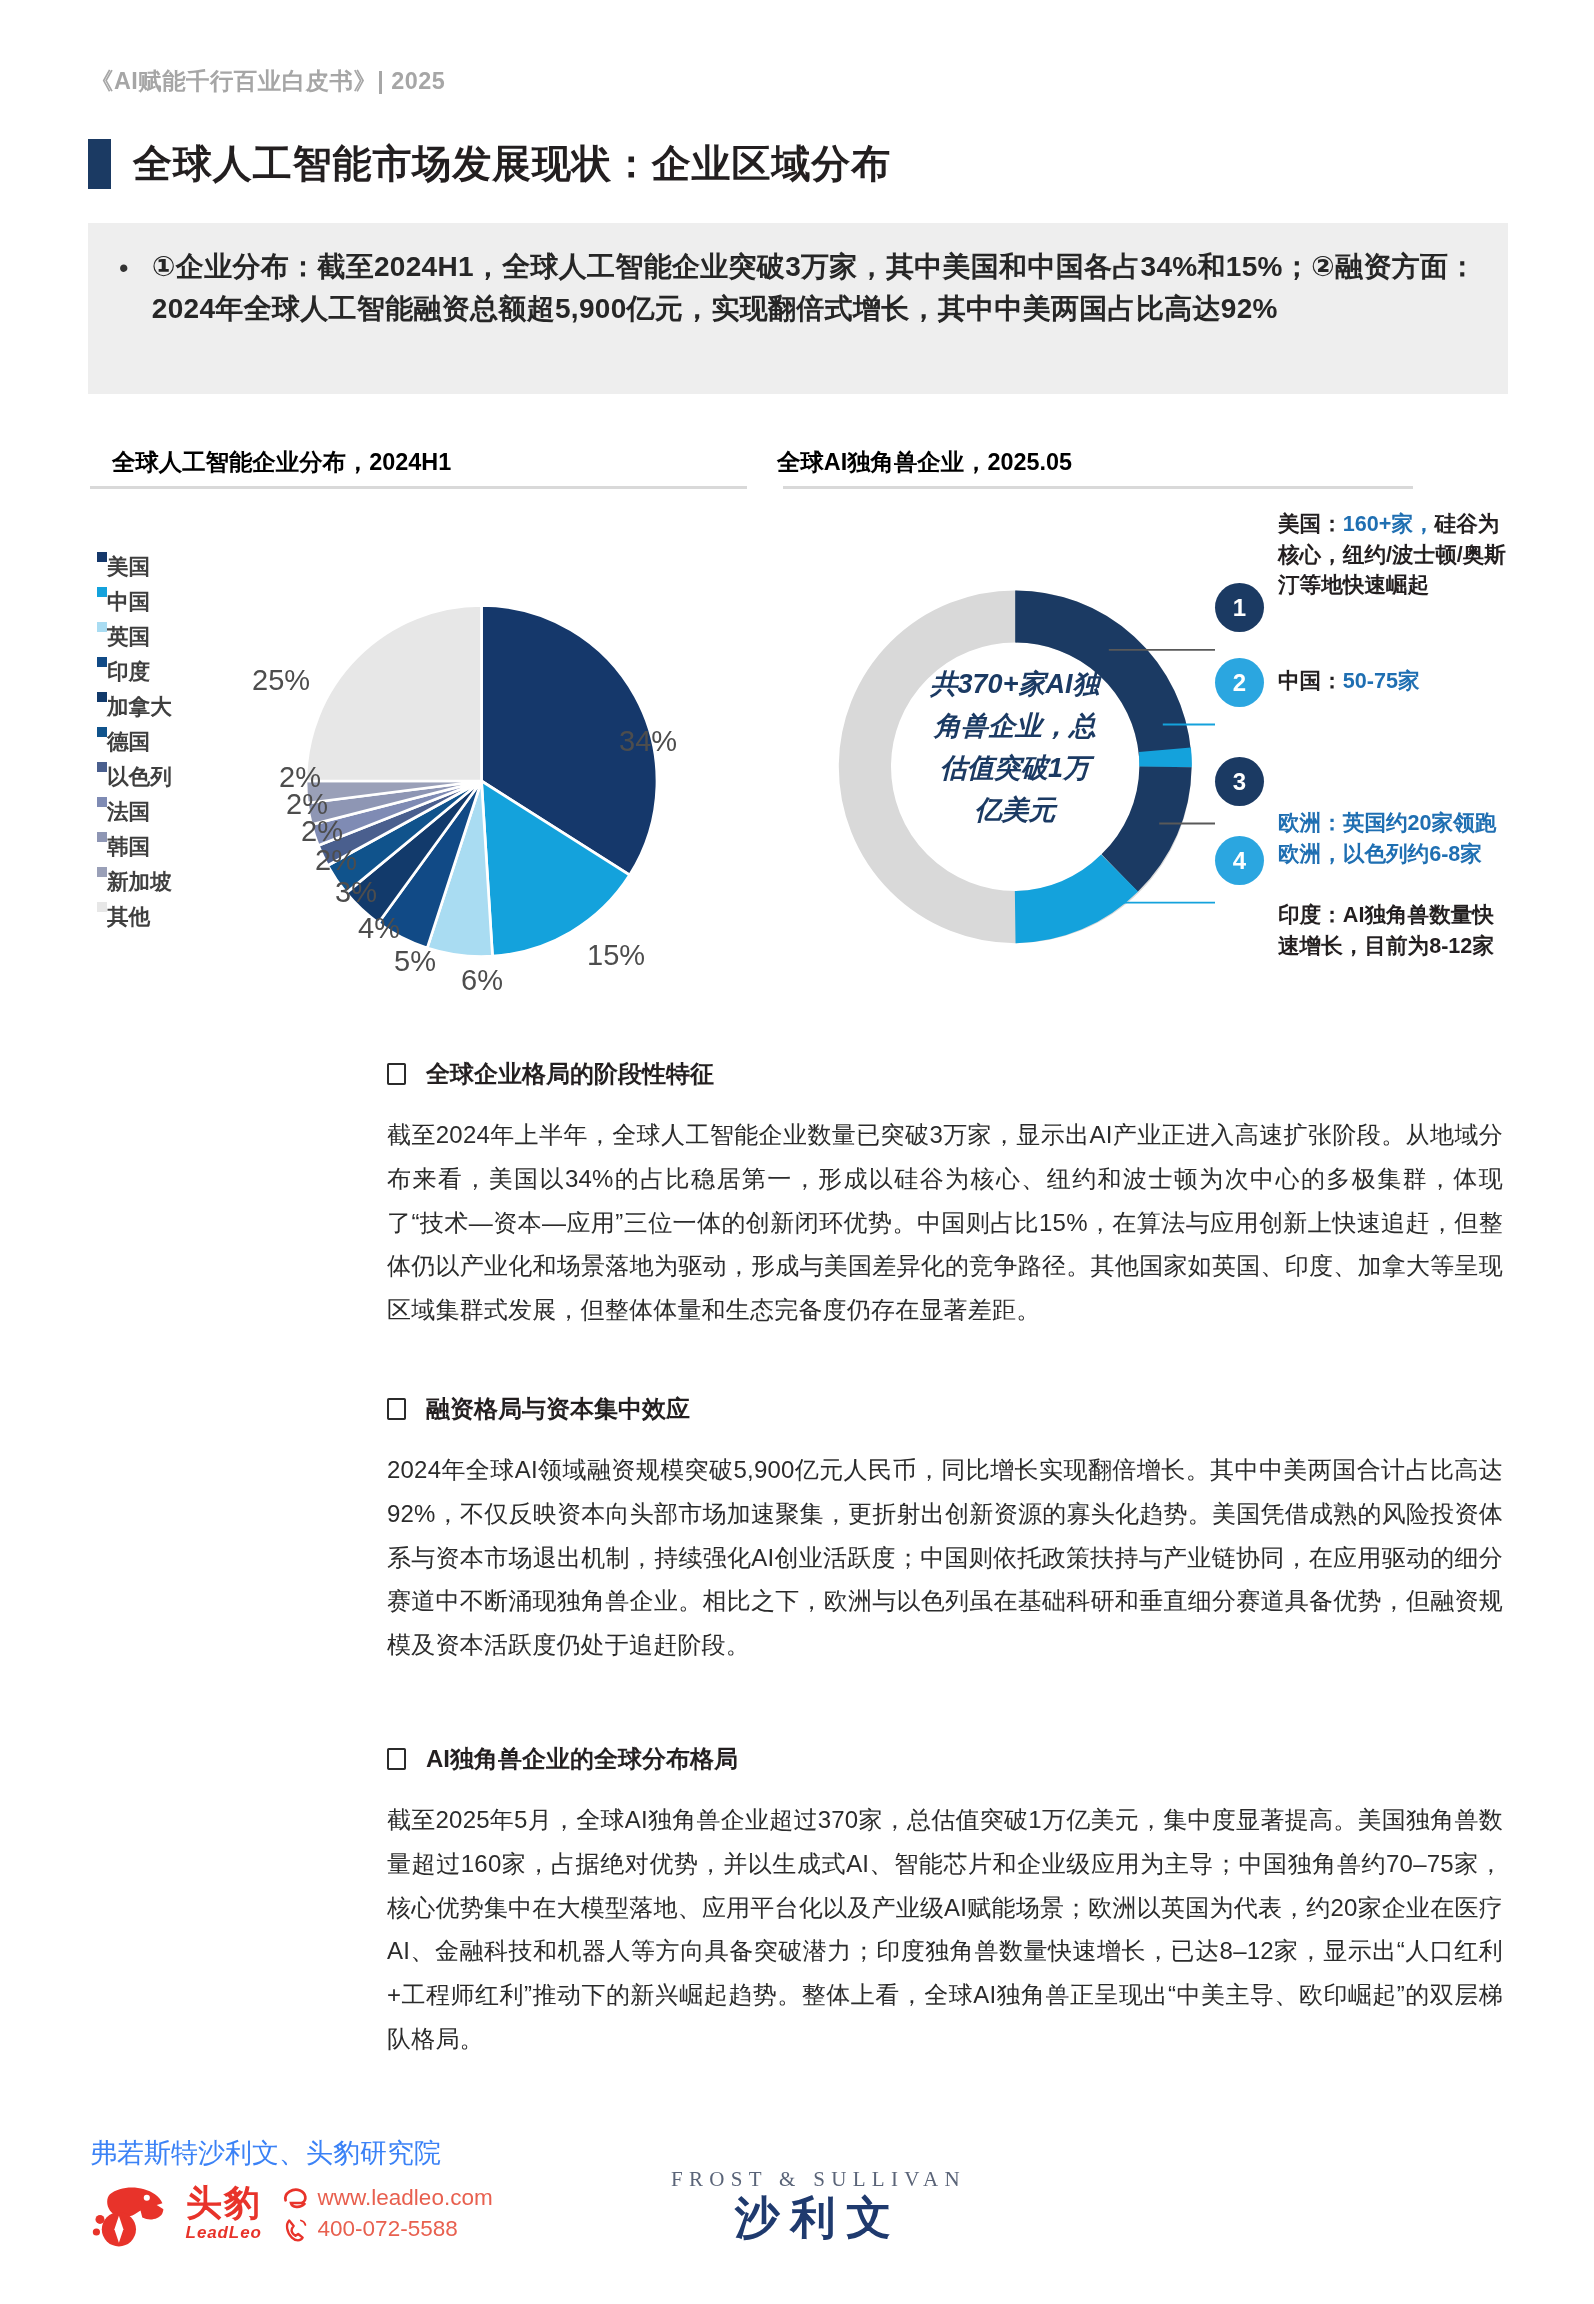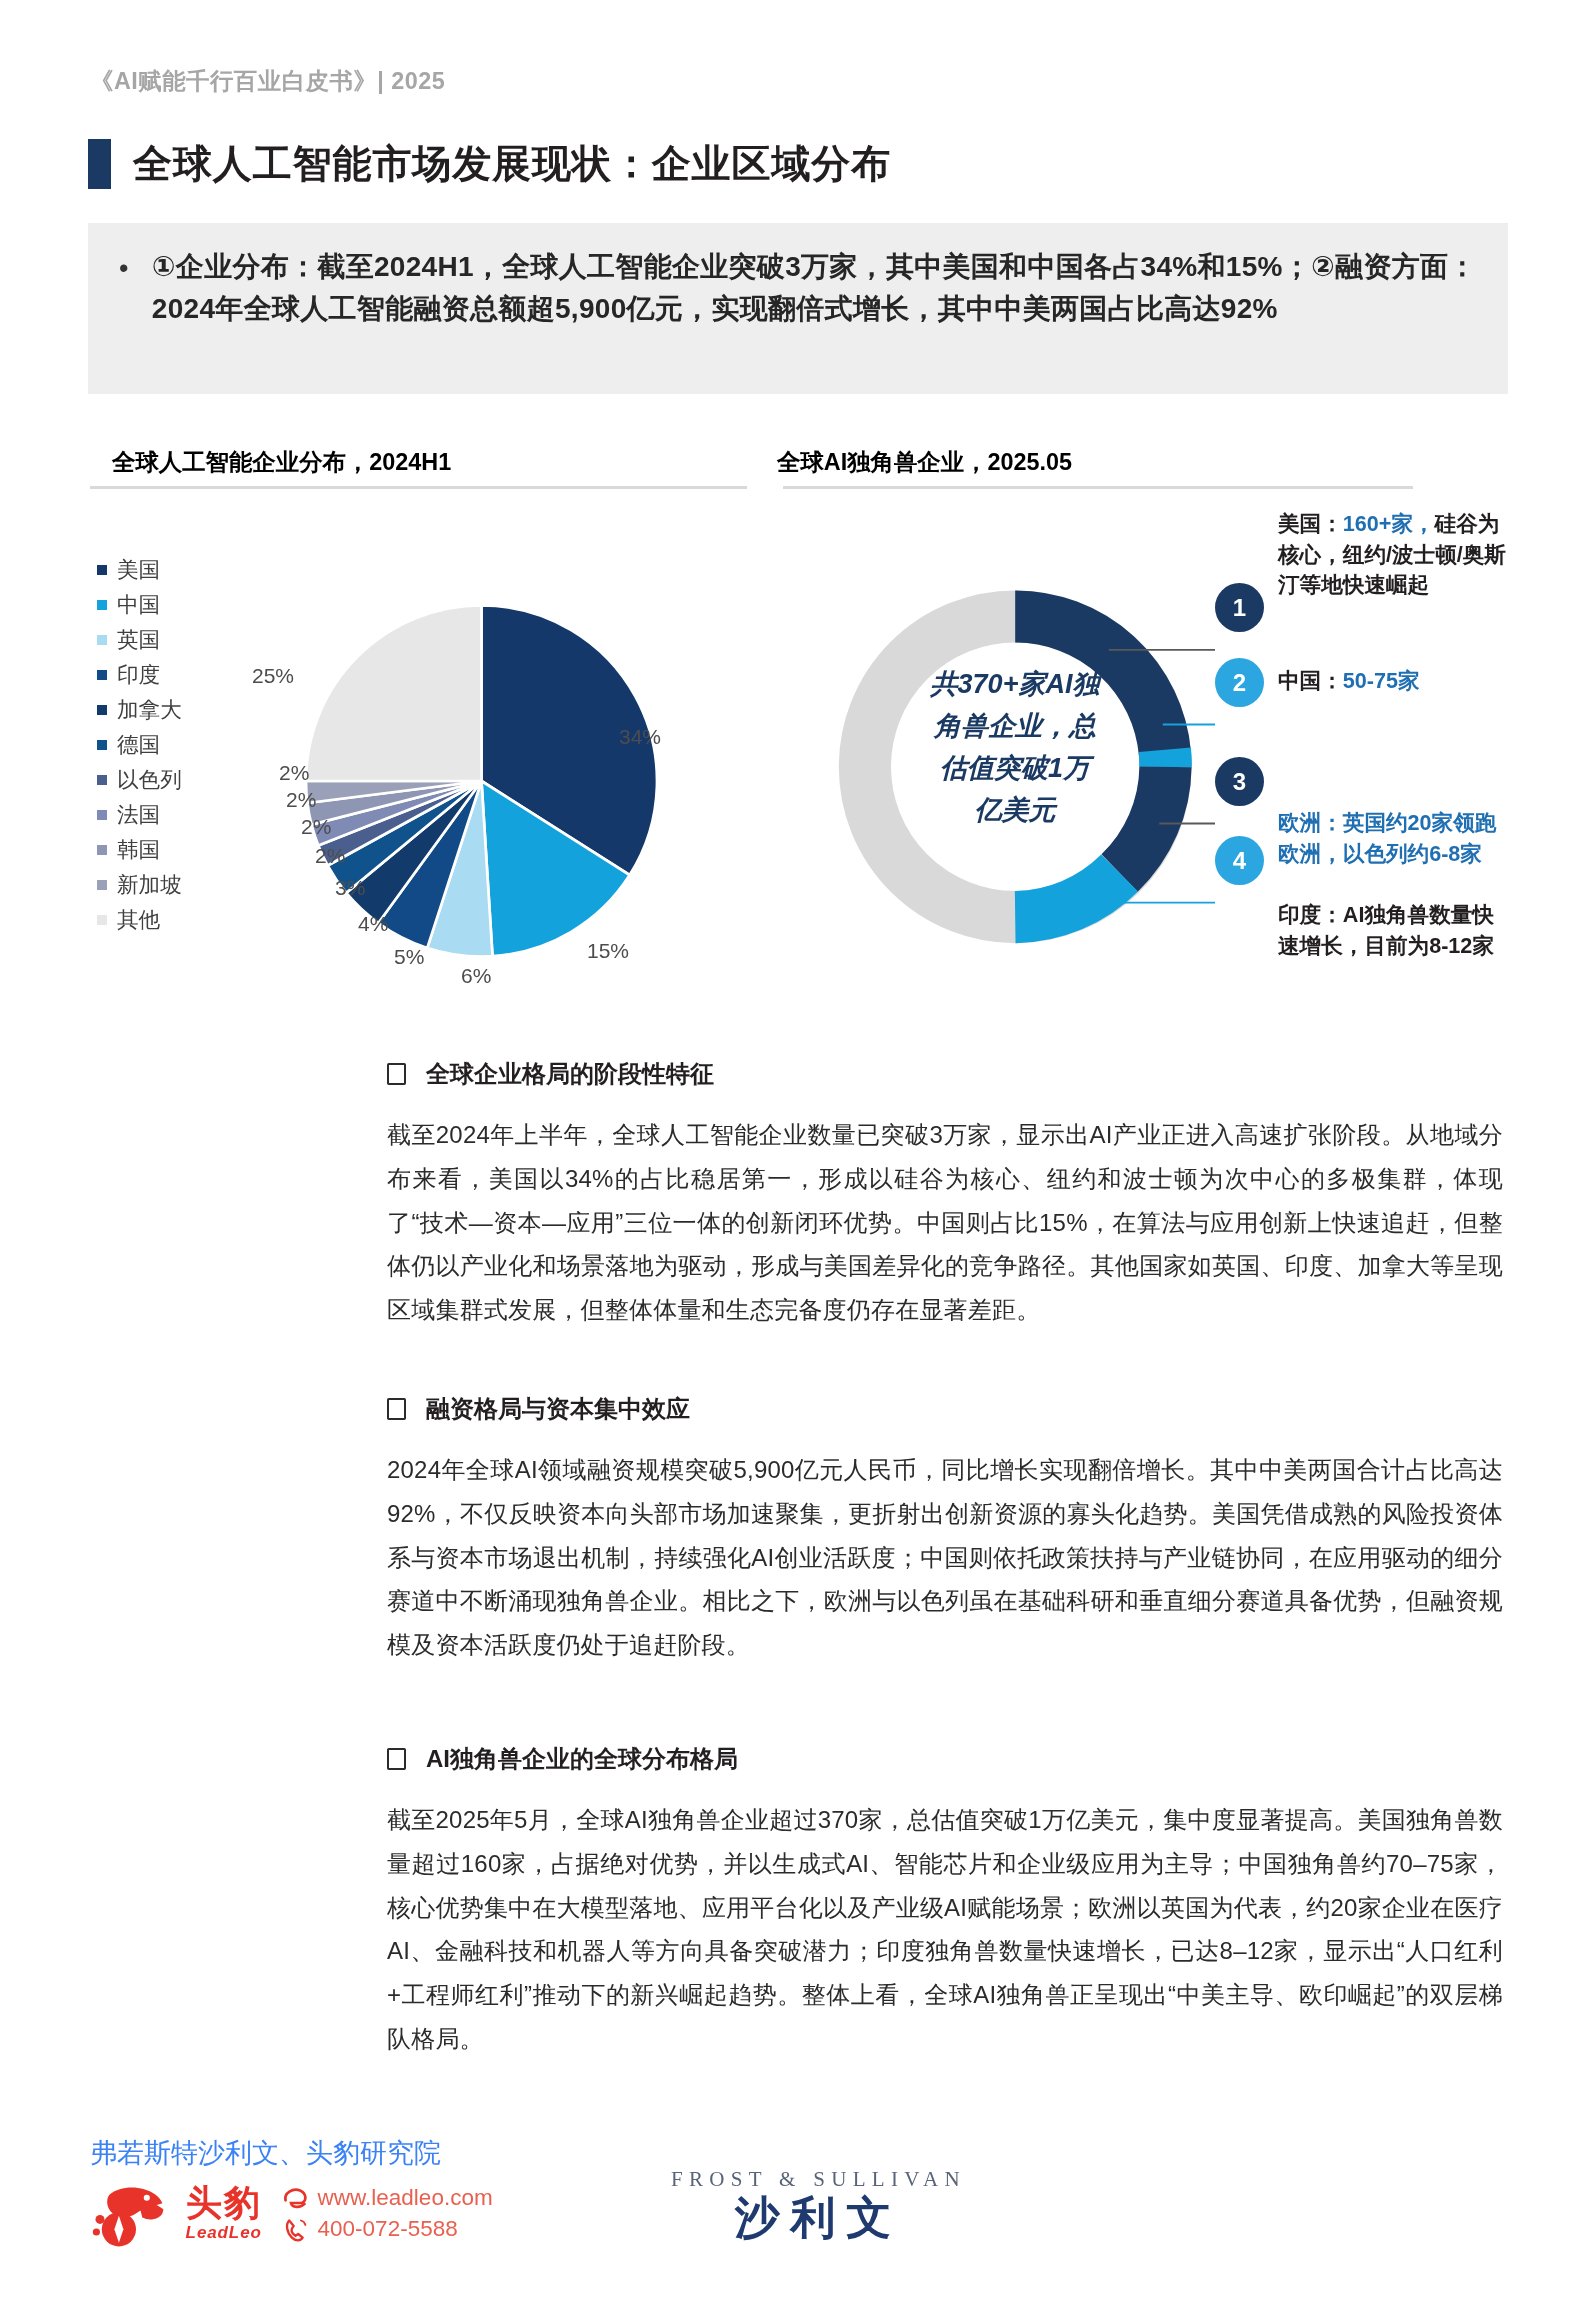--- a/index.html
+++ b/index.html
@@ -36,29 +36,29 @@
     position:absolute; font-size:23.4px; font-weight:bold; color:#000000;
   }
   .chart-title.left{ left:112px; top:446px; }
   .chart-title.right{ left:757px; top:446px;margin-left:20px; }
   .chart-rule{ position:absolute; height:2.7px; background:#d9d9d9; }
   .chart-rule.left{ left:90px; top:486px; width:657px; }
   .chart-rule.right{ left:783px; top:486px; width:630px; }
 
   
   .pie-legend{ position:absolute; left:97px; top:552px; width:153px; }
-  .legend-item{ display:flex; align-items:center; gap:10px; height:35px; }
+  .legend-item{ display:flex; height:35px;font-weight:bold; }
   .legend-swatch{ width:10px; height:10px; flex:none; }
   .legend-label{ font-size:21.6px; color:#3f3f3f; white-space:nowrap; }
 
   
   .pie-wrap{ position:absolute; left:261px; top:556px; width:486px; height:450px; }
   .pie-svg{ position:absolute; left:0; top:0; }
   .pie-lbl{
-    position:absolute; font-size:21px; color:#4d4d4d; white-space:nowrap;
+    position:absolute; font-size:29px; color:#4d4d4d; white-space:nowrap;
   }
 
   
   .donut-wrap{ position:absolute; left:792px; top:531px; width:504px; height:468px; }
   .donut-center{
     position:absolute; left:106px; top:133px; width:234px; text-align:center;
     font-size:24px; font-weight:bold; font-style:italic; line-height:1.55; color:#1b3a63;
   }
   .donut-center .em{ font-size:27px; }
 

